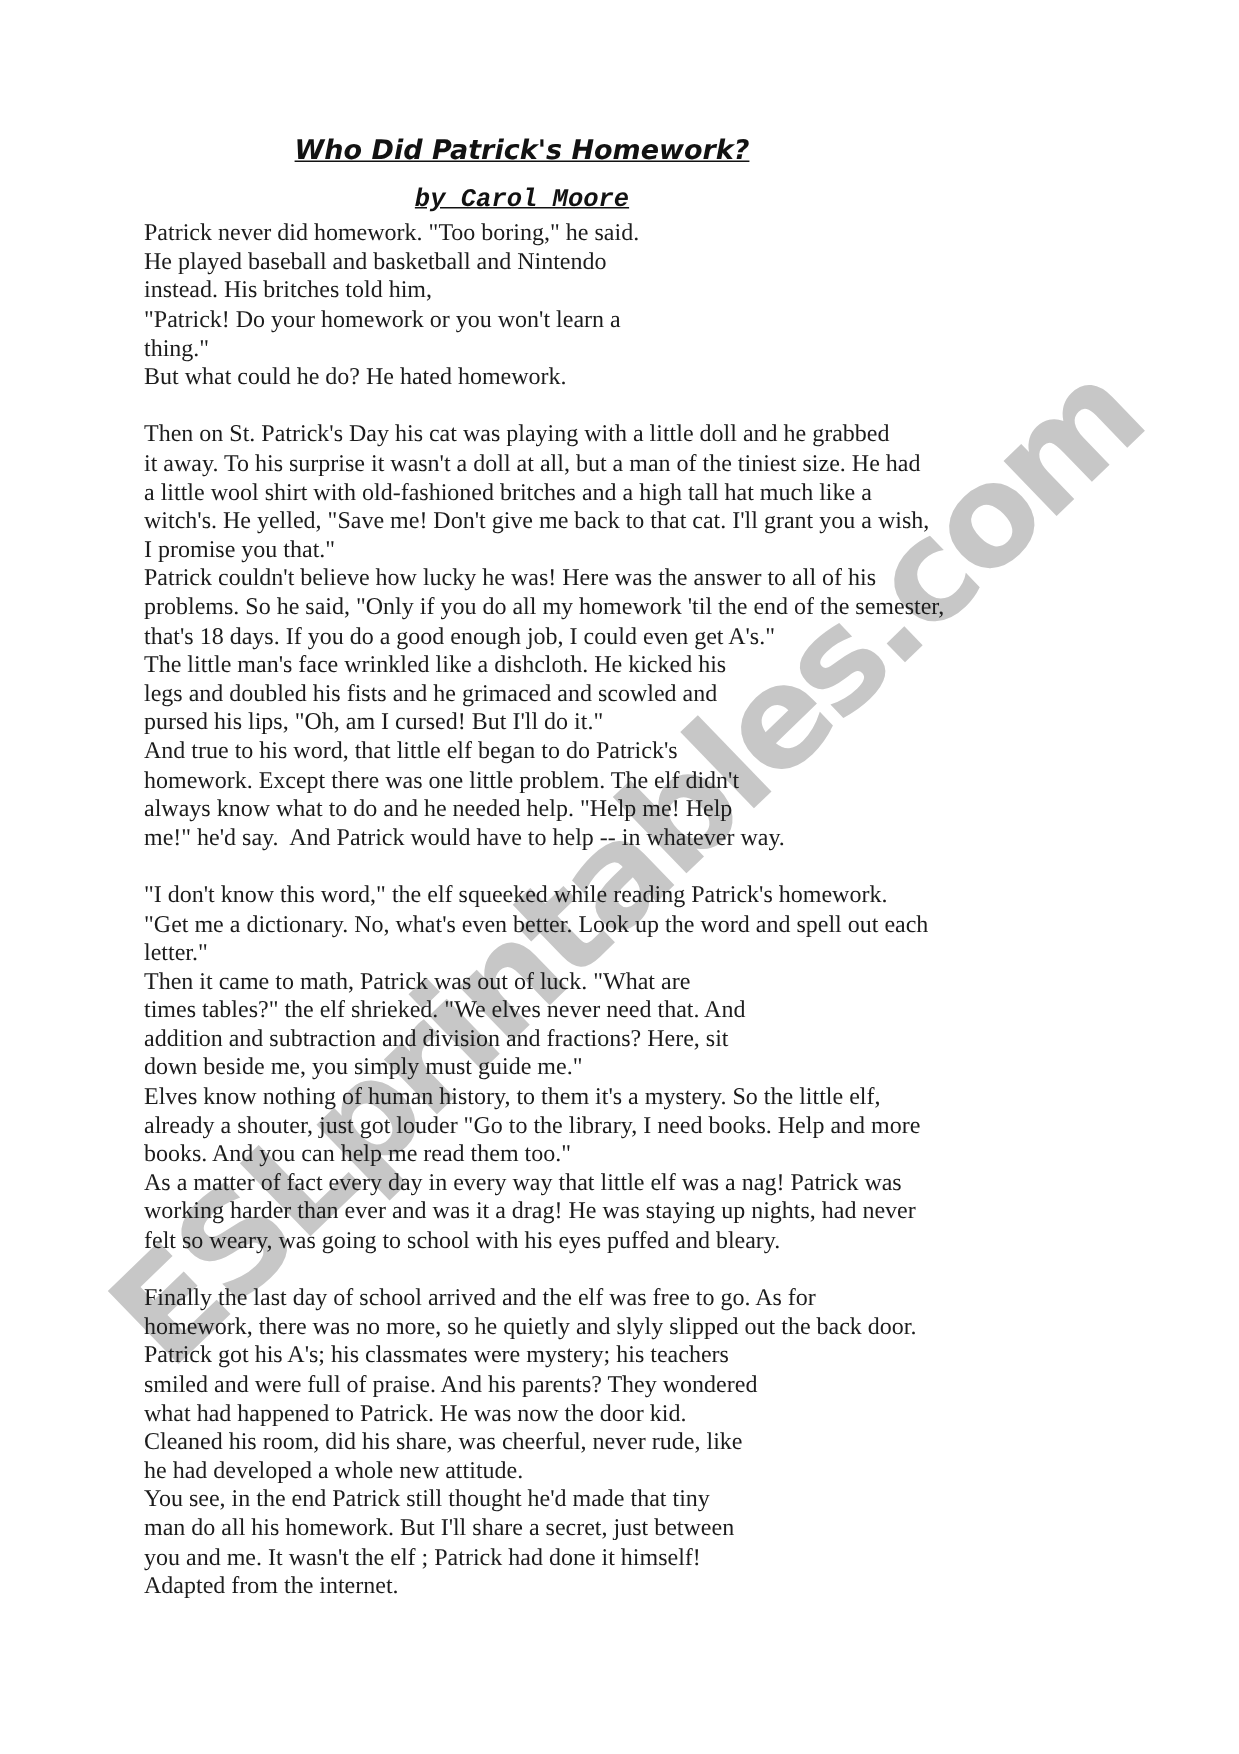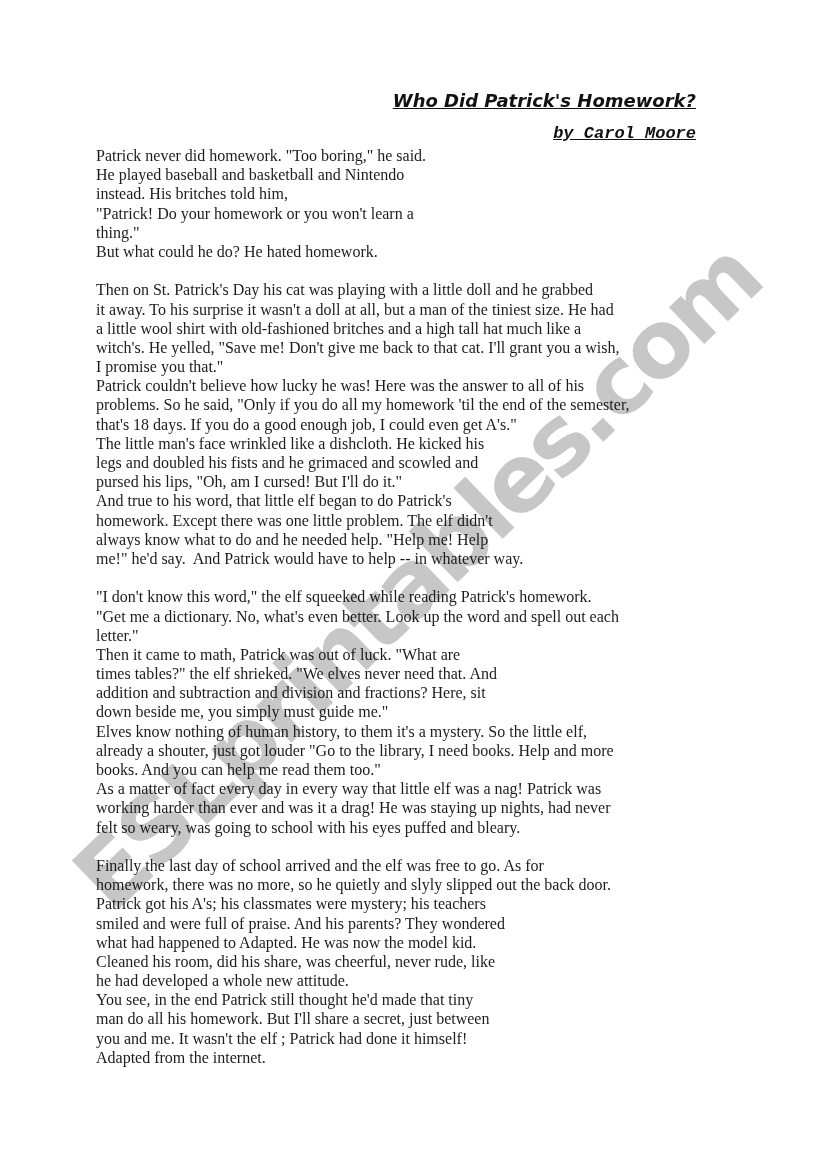--- a/index.html
+++ b/index.html
@@ -27,21 +27,21 @@
     color: #c7c7c7;
     white-space: nowrap;
     z-index: 0;
     user-select: none;
   }
   .titles {
     position: absolute;
     top: 90px;
     left: 0;
     width: 696px;
-    text-align: right;
+    text-align: center;
     z-index: 1;
   }
   .title {
     font-family: "DejaVu Sans", sans-serif;
     font-style: italic;
     font-weight: bold;
     font-size: 18px;
     line-height: 22px;
     text-decoration: underline;
     color: #121212;
@@ -118,21 +118,21 @@
       <div class="story-line">already a shouter, just got louder "Go to the library, I need books. Help and more</div>
       <div class="story-line">books. And you can help me read them too."</div>
       <div class="story-line">As a matter of fact every day in every way that little elf was a nag! Patrick was</div>
       <div class="story-line">working harder than ever and was it a drag! He was staying up nights, had never</div>
       <div class="story-line">felt so weary, was going to school with his eyes puffed and bleary.</div>
       <div class="story-line">&nbsp;</div>
       <div class="story-line">Finally the last day of school arrived and the elf was free to go. As for</div>
       <div class="story-line">homework, there was no more, so he quietly and slyly slipped out the back door.</div>
       <div class="story-line">Patrick got his A's; his classmates were mystery; his teachers</div>
       <div class="story-line">smiled and were full of praise. And his parents? They wondered</div>
-      <div class="story-line">what had happened to Adapted. He was now the model kid.</div>
+      <div class="story-line">what had happened to Patrick. He was now the door kid.</div>
       <div class="story-line">Cleaned his room, did his share, was cheerful, never rude, like</div>
       <div class="story-line">he had developed a whole new attitude.</div>
       <div class="story-line">You see, in the end Patrick still thought he'd made that tiny</div>
       <div class="story-line">man do all his homework. But I'll share a secret, just between</div>
       <div class="story-line">you and me. It wasn't the elf ; Patrick had done it himself!</div>
       <div class="story-line">Adapted from the internet.</div>
     </div>
 
 </div>
 

